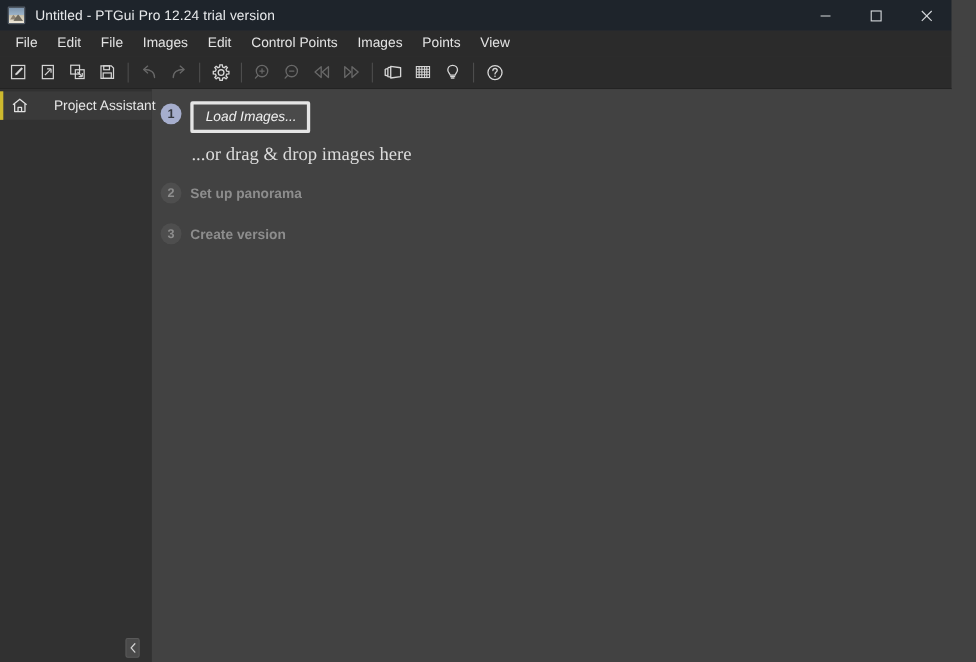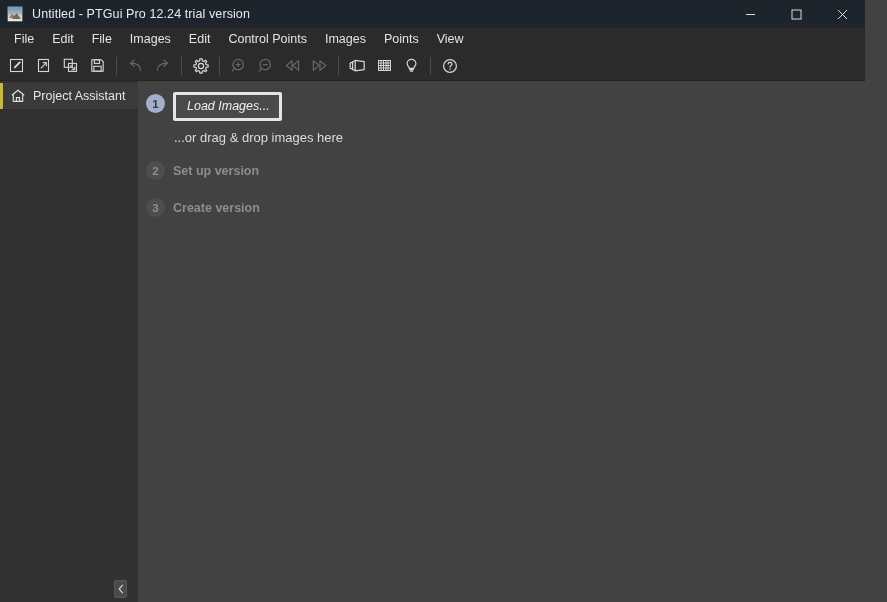--- a/index.html
+++ b/index.html
@@ -141,20 +141,21 @@
   }
   .side-item {
     height: 26px;
     display: flex;
     align-items: center;
     padding-left: 9px;
     position: relative;
     color: #e5e5e5;
     font-size: 12.5px;
     white-space: nowrap;
+    gap: 16px;
   }
   .side-item .accent {
     position: absolute;
     left: 0; top: 0;
     width: 3px; height: 100%;
     background: transparent;
   }
   .side-item.active .accent { background: #cdb92e; }
   .side-item.active { background: #3a3a3a; }
   .side-icon {
@@ -219,25 +220,26 @@
     background: #4a4a4a;
     border: 3px solid #e5e5e5;
     color: #f0f0f0;
     font-size: 12.5px;
     padding: 4px 9px 5px 11px;
     border-radius: 2px;
     white-space: nowrap;
     font-style: italic;
   }
   .drag-hint {
-    font-size: 13px;
+    font-size: 17px;
     color: #dcdcdc;
     margin-top: 9px;
     margin-left: 1px;
     white-space: nowrap;
+    font-family: Liberation Serif, serif;
   }
   .step-label {
     font-size: 12.5px;
     font-weight: bold;
     color: #8d8d8d;
     line-height: 19px;
     margin-top: 3px;
     white-space: nowrap;
   }
   .step.s2 { margin-top: 13px; }
@@ -446,21 +448,21 @@
         <div class="step-num active">1</div>
         <div class="step-body">
           <div class="load-btn">Load Images...</div>
           <div class="drag-hint">...or drag &amp; drop images here</div>
         </div>
       </div>
 
       <div class="step s2">
         <div class="step-num inactive">2</div>
         <div class="step-body">
-          <div class="step-label">Set up version</div>
+          <div class="step-label">Set up panorama</div>
         </div>
       </div>
 
       <div class="step s3">
         <div class="step-num inactive">3</div>
         <div class="step-body">
           <div class="step-label">Create version</div>
         </div>
       </div>
 

